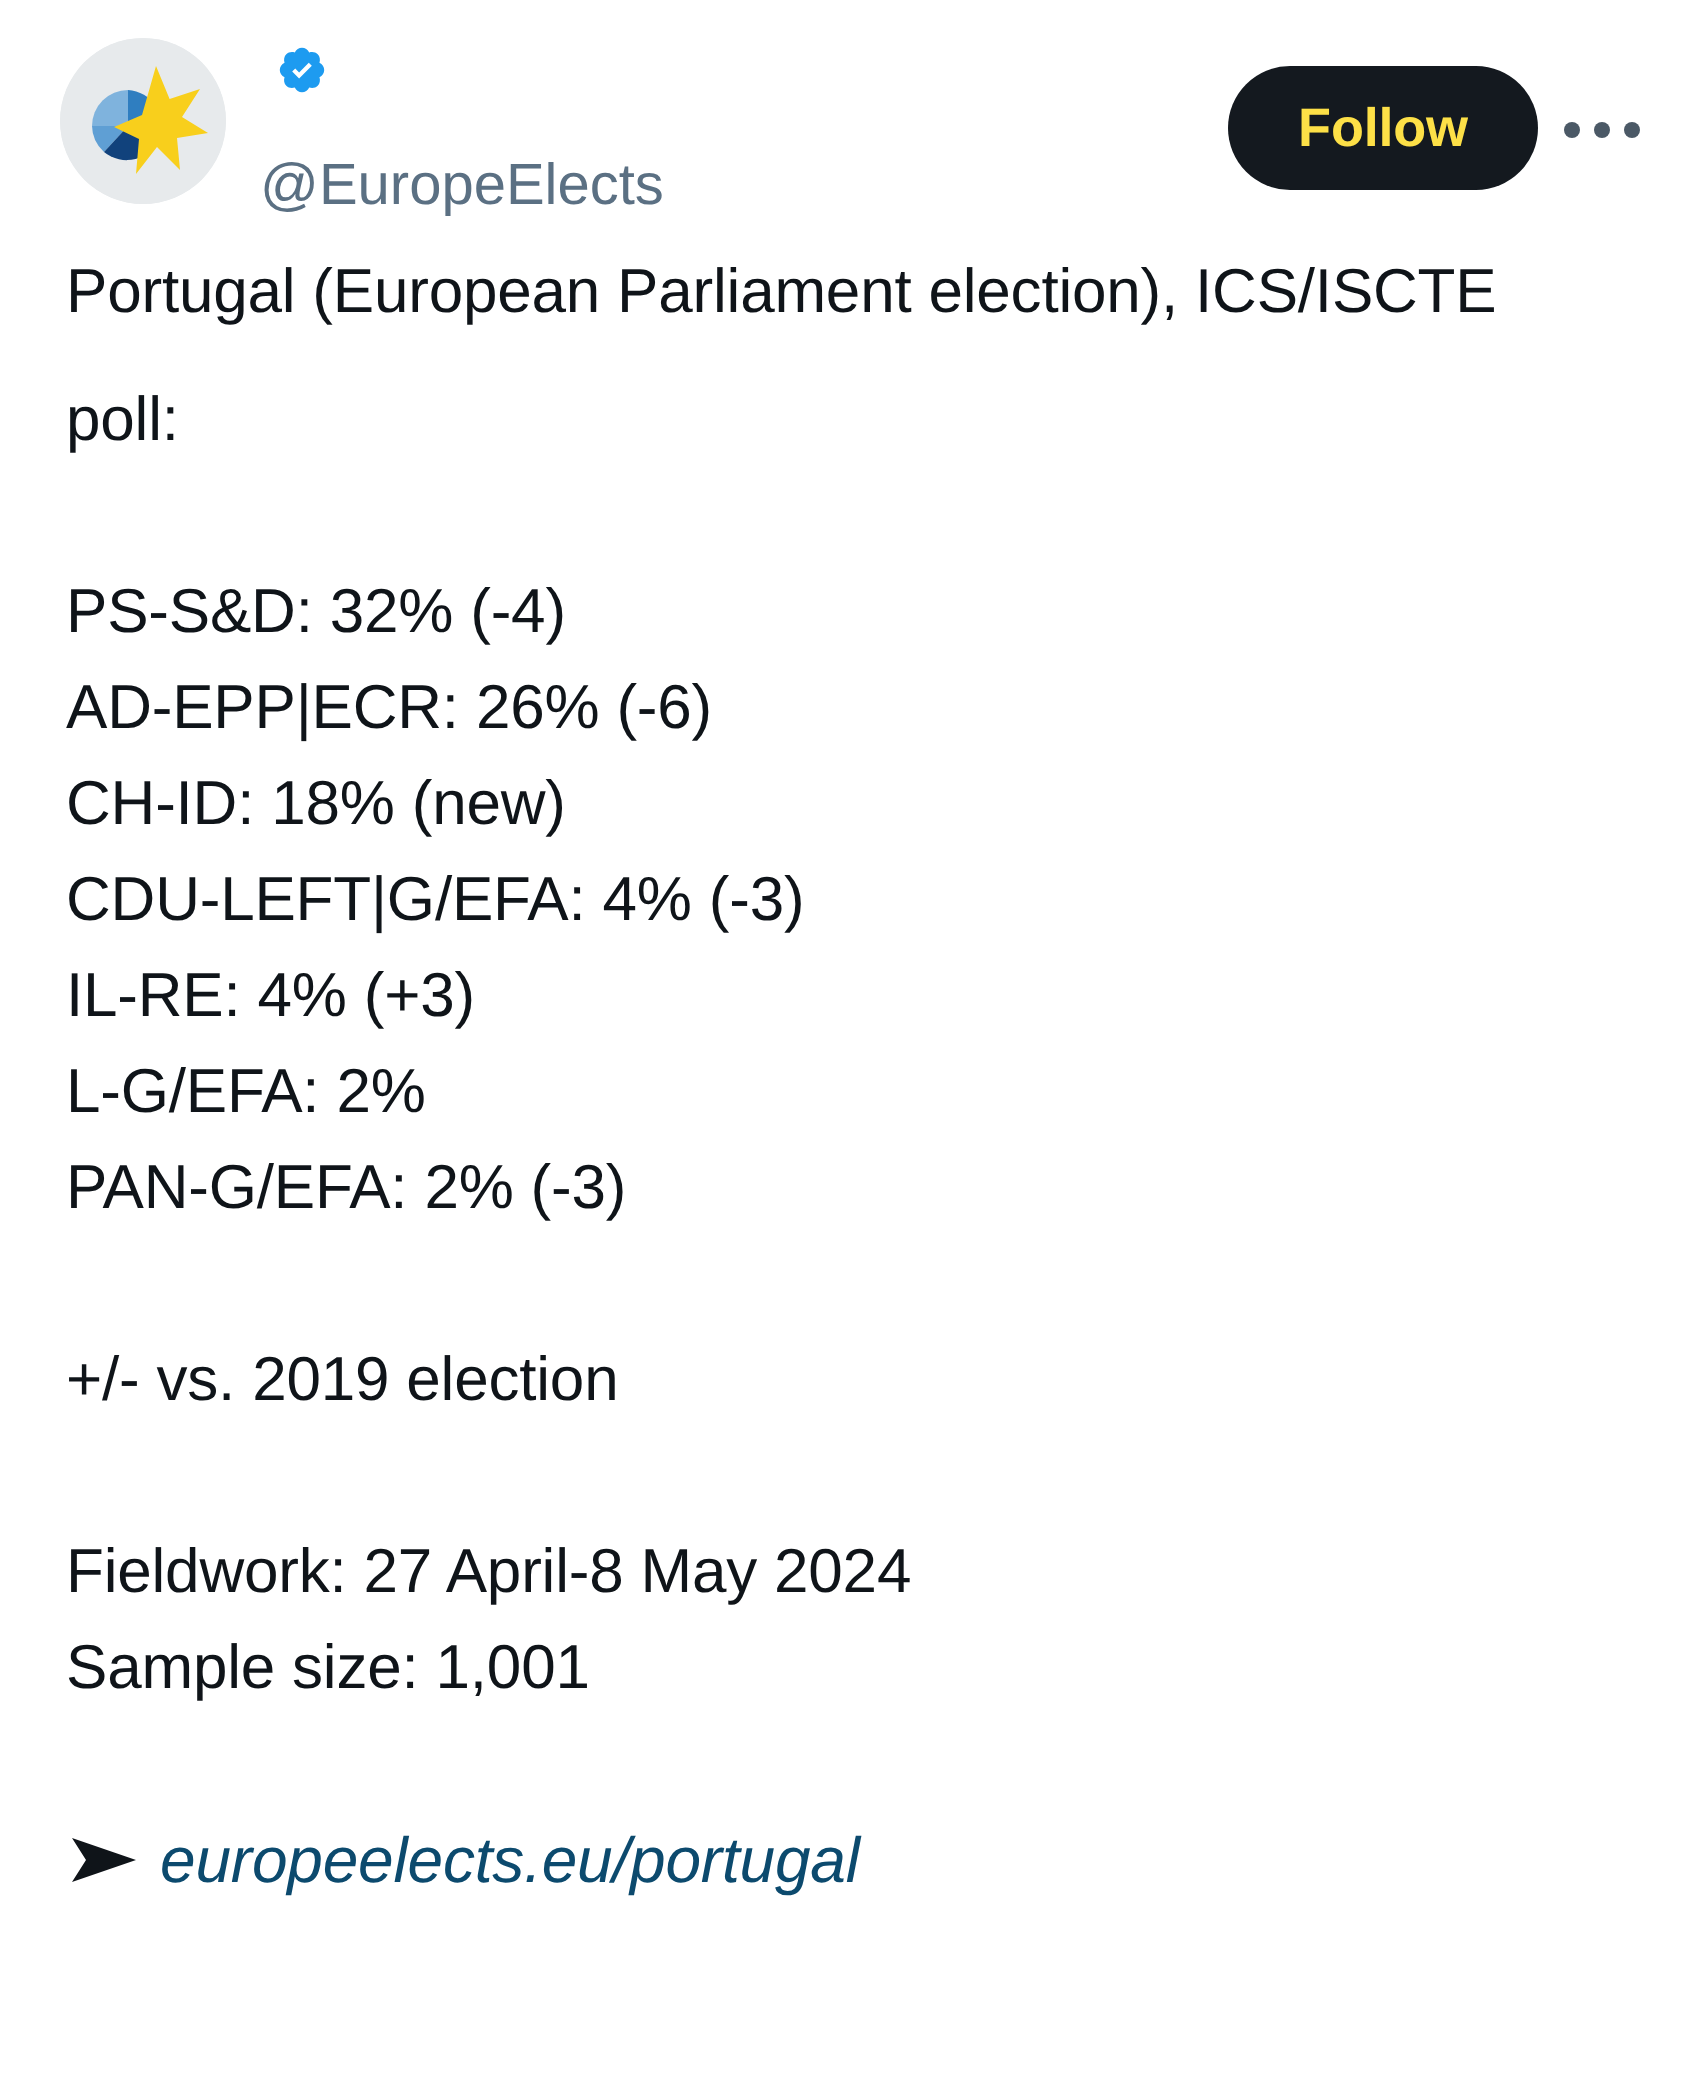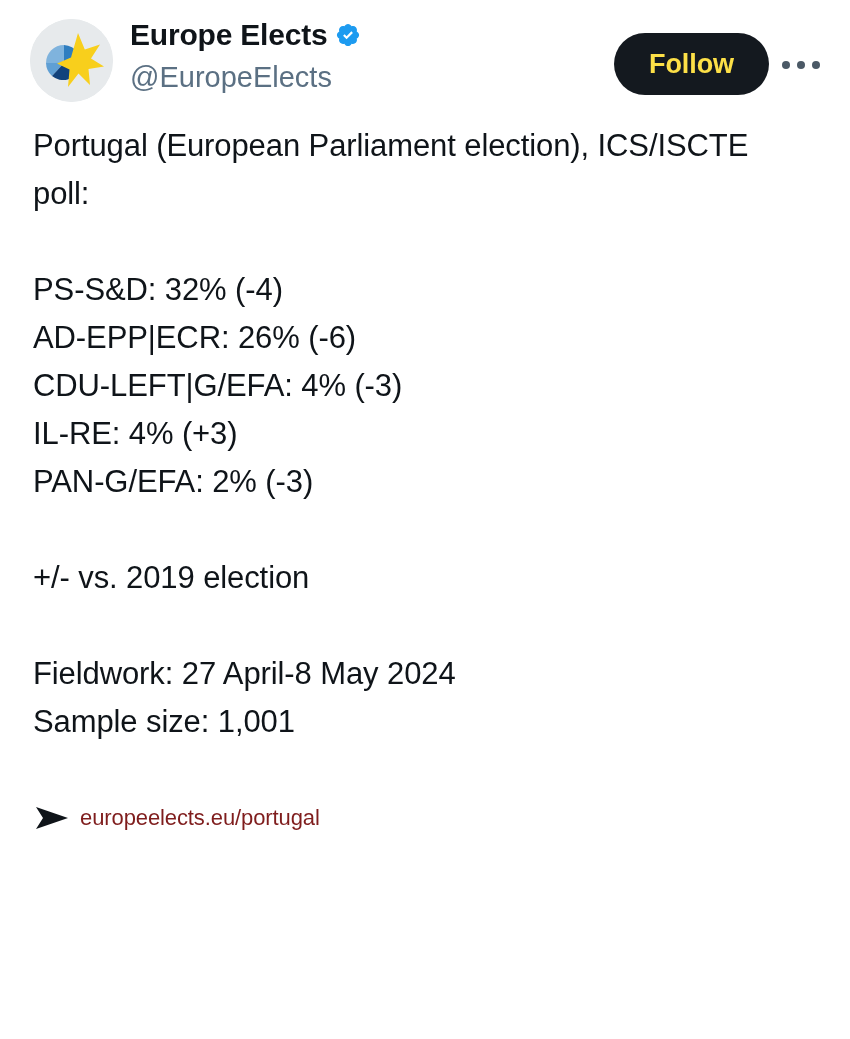--- a/index.html
+++ b/index.html
@@ -77,21 +77,21 @@
     height: 26px;
     flex: 0 0 26px;
     display: block;
   }
   .verified-badge svg { display: block; width: 26px; height: 26px; }
 
   .handle {
     font-size: 29px;
     color: #5b7083;
     line-height: 38px;
-    margin-top: 2px;
+    margin-top: 18px;
     white-space: nowrap;
   }
 
   .follow-button {
     position: absolute;
     left: 614px;
     top: 19px;
     width: 155px;
     height: 62px;
     border-radius: 34px;
@@ -143,44 +143,45 @@
     letter-spacing: -0.1px;
   }
   .tweet-line {
     white-space: pre-wrap;
     min-height: 48px;
   }
   .tweet-line.blank {
     height: 48px;
   }
   .intro-block {
-    margin-bottom: 0;
+    margin-bottom: 16px;
   }
 
   
   .link-row {
     display: flex;
     align-items: center;
     gap: 0px;
     min-height: 48px;
   }
   .arrow-icon {
     width: 38px;
     height: 30px;
     display: inline-block;
     flex: 0 0 38px;
     margin-right: 9px;
   }
   .arrow-icon svg { display:block; width: 38px; height: 30px; }
   .tweet-link {
-    color: #7f1d1d;
+    color: #0c4a6e;
     text-decoration: none;
-    font-size: 22px;
+    font-size: 32px;
     line-height: 48px;
     white-space: nowrap;
+    font-style: italic;
   }
 </style>
 </head>
 <body>
 
 <div class="tweet">
 
   <div class="tweet-header">
 
     <div class="avatar">
@@ -195,21 +196,20 @@
 
           <path d="M34 44 L34 26 A18 18 0 0 1 50 50 Z" fill="#2f7ec0"></path>
 
           <path d="M48 14 L54.8 30.5 L70 25.5 L61 39.5 L74 47.5 L58.5 50 L60 66 L48.5 54.5 L38 68 L39.5 50.5 L27 44.5 L41 38.5 Z" fill="#f8cf1c"></path>
         </svg>
       </span>
     </div>
 
     <div class="identity">
       <div class="name-row">
-        <span class="display-name">Europe Elects</span>
         <span class="verified-badge">
           <svg viewBox="0 0 24 24" xmlns="http://www.w3.org/2000/svg">
             <path fill="#1d9bf0" d="M22.25 12c0-1.43-.88-2.67-2.19-3.34.46-1.39.2-2.9-.81-3.91s-2.52-1.27-3.91-.81C14.67 2.63 13.43 1.75 12 1.75s-2.67.88-3.34 2.19c-1.39-.46-2.9-.2-3.91.81s-1.27 2.52-.81 3.91C2.63 9.33 1.75 10.57 1.75 12s.88 2.67 2.19 3.34c-.46 1.39-.2 2.9.81 3.91s2.52 1.27 3.91.81c.67 1.31 1.91 2.19 3.34 2.19s2.67-.88 3.34-2.19c1.39.46 2.9.2 3.91-.81s1.27-2.52.81-3.91c1.31-.67 2.19-1.91 2.19-3.34z"></path>
             <path fill="#ffffff" d="M10.67 15.92l-3.2-3.2 1.41-1.41 1.79 1.79 4.45-4.45 1.41 1.41-5.86 5.86z"></path>
           </svg>
         </span>
       </div>
       <div class="handle">@EuropeElects</div>
     </div>
 
@@ -225,22 +225,24 @@
 
   <div class="tweet-body">
 
     <div class="tweet-line intro-block">Portugal (European Parliament election), ICS/ISCTE</div>
     <div class="tweet-line">poll:</div>
 
     <div class="tweet-line blank"></div>
 
     <div class="tweet-line">PS-S&amp;D: 32% (-4)</div>
     <div class="tweet-line">AD-EPP|ECR: 26% (-6)</div>
+    <div class="tweet-line">CH-ID: 18% (new)</div>
     <div class="tweet-line">CDU-LEFT|G/EFA: 4% (-3)</div>
     <div class="tweet-line">IL-RE: 4% (+3)</div>
+    <div class="tweet-line">L-G/EFA: 2%</div>
     <div class="tweet-line">PAN-G/EFA: 2% (-3)</div>
 
     <div class="tweet-line blank"></div>
 
     <div class="tweet-line">+/- vs. 2019 election</div>
 
     <div class="tweet-line blank"></div>
 
     <div class="tweet-line">Fieldwork: 27 April-8 May 2024</div>
     <div class="tweet-line">Sample size: 1,001</div>

